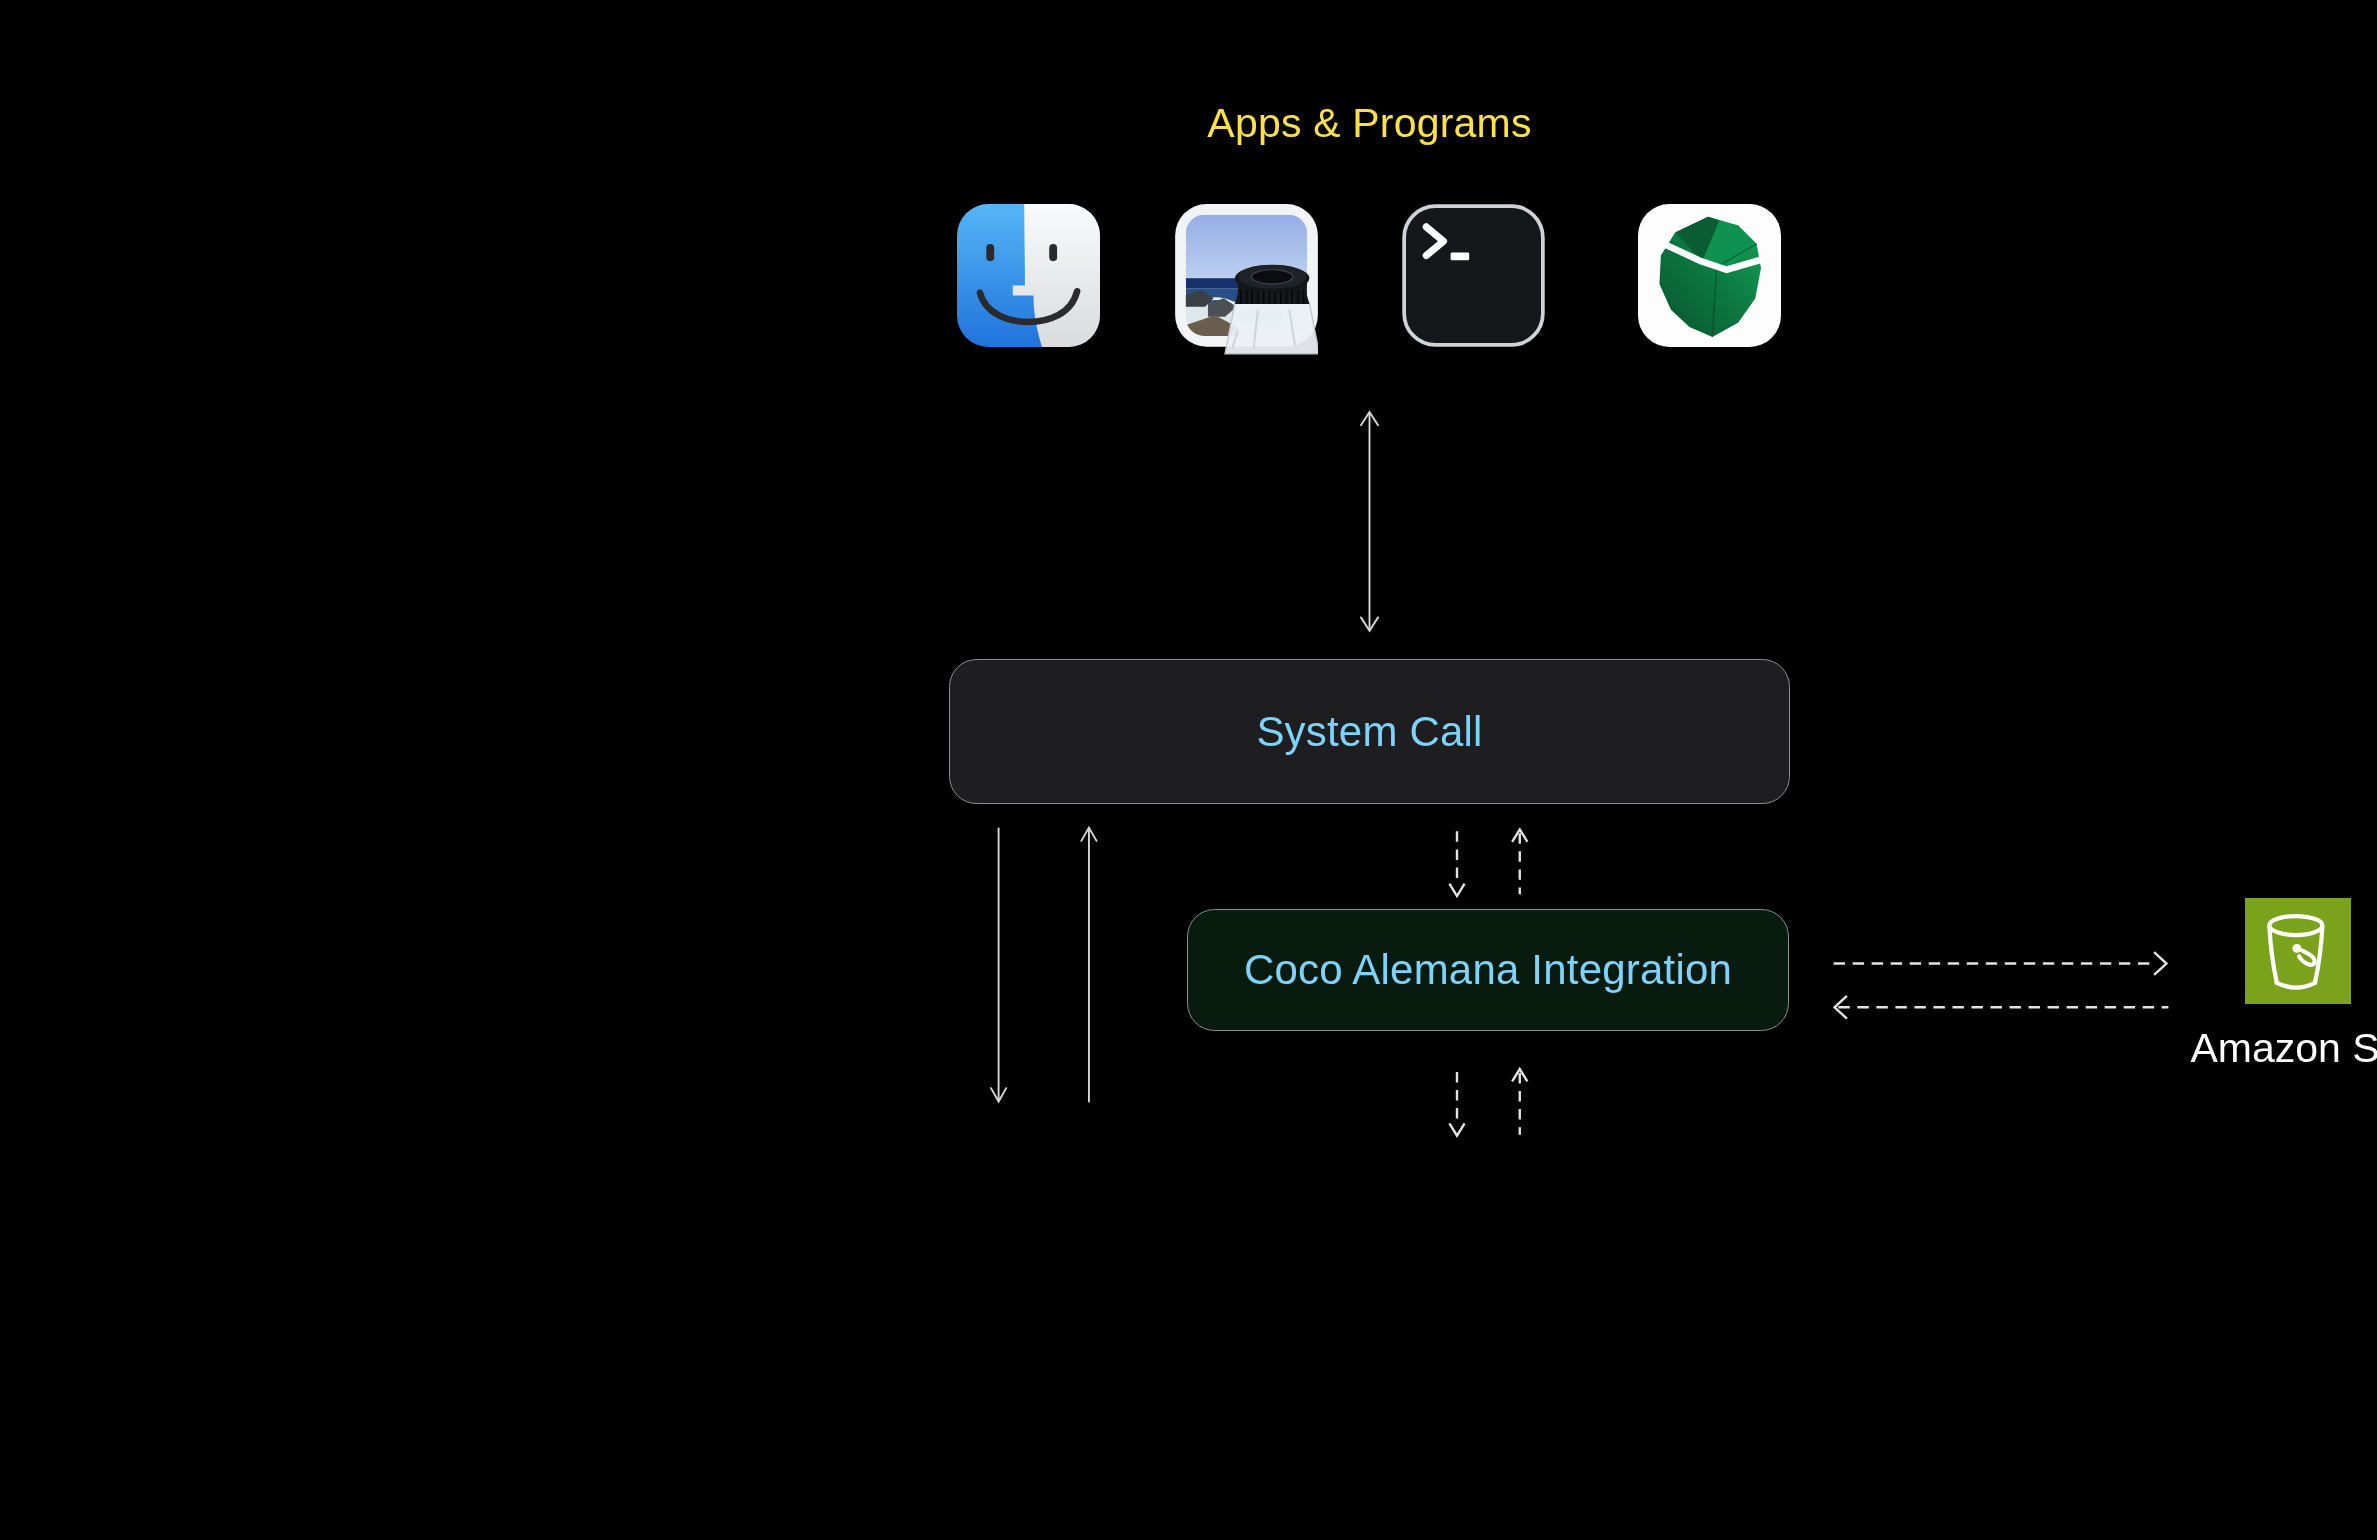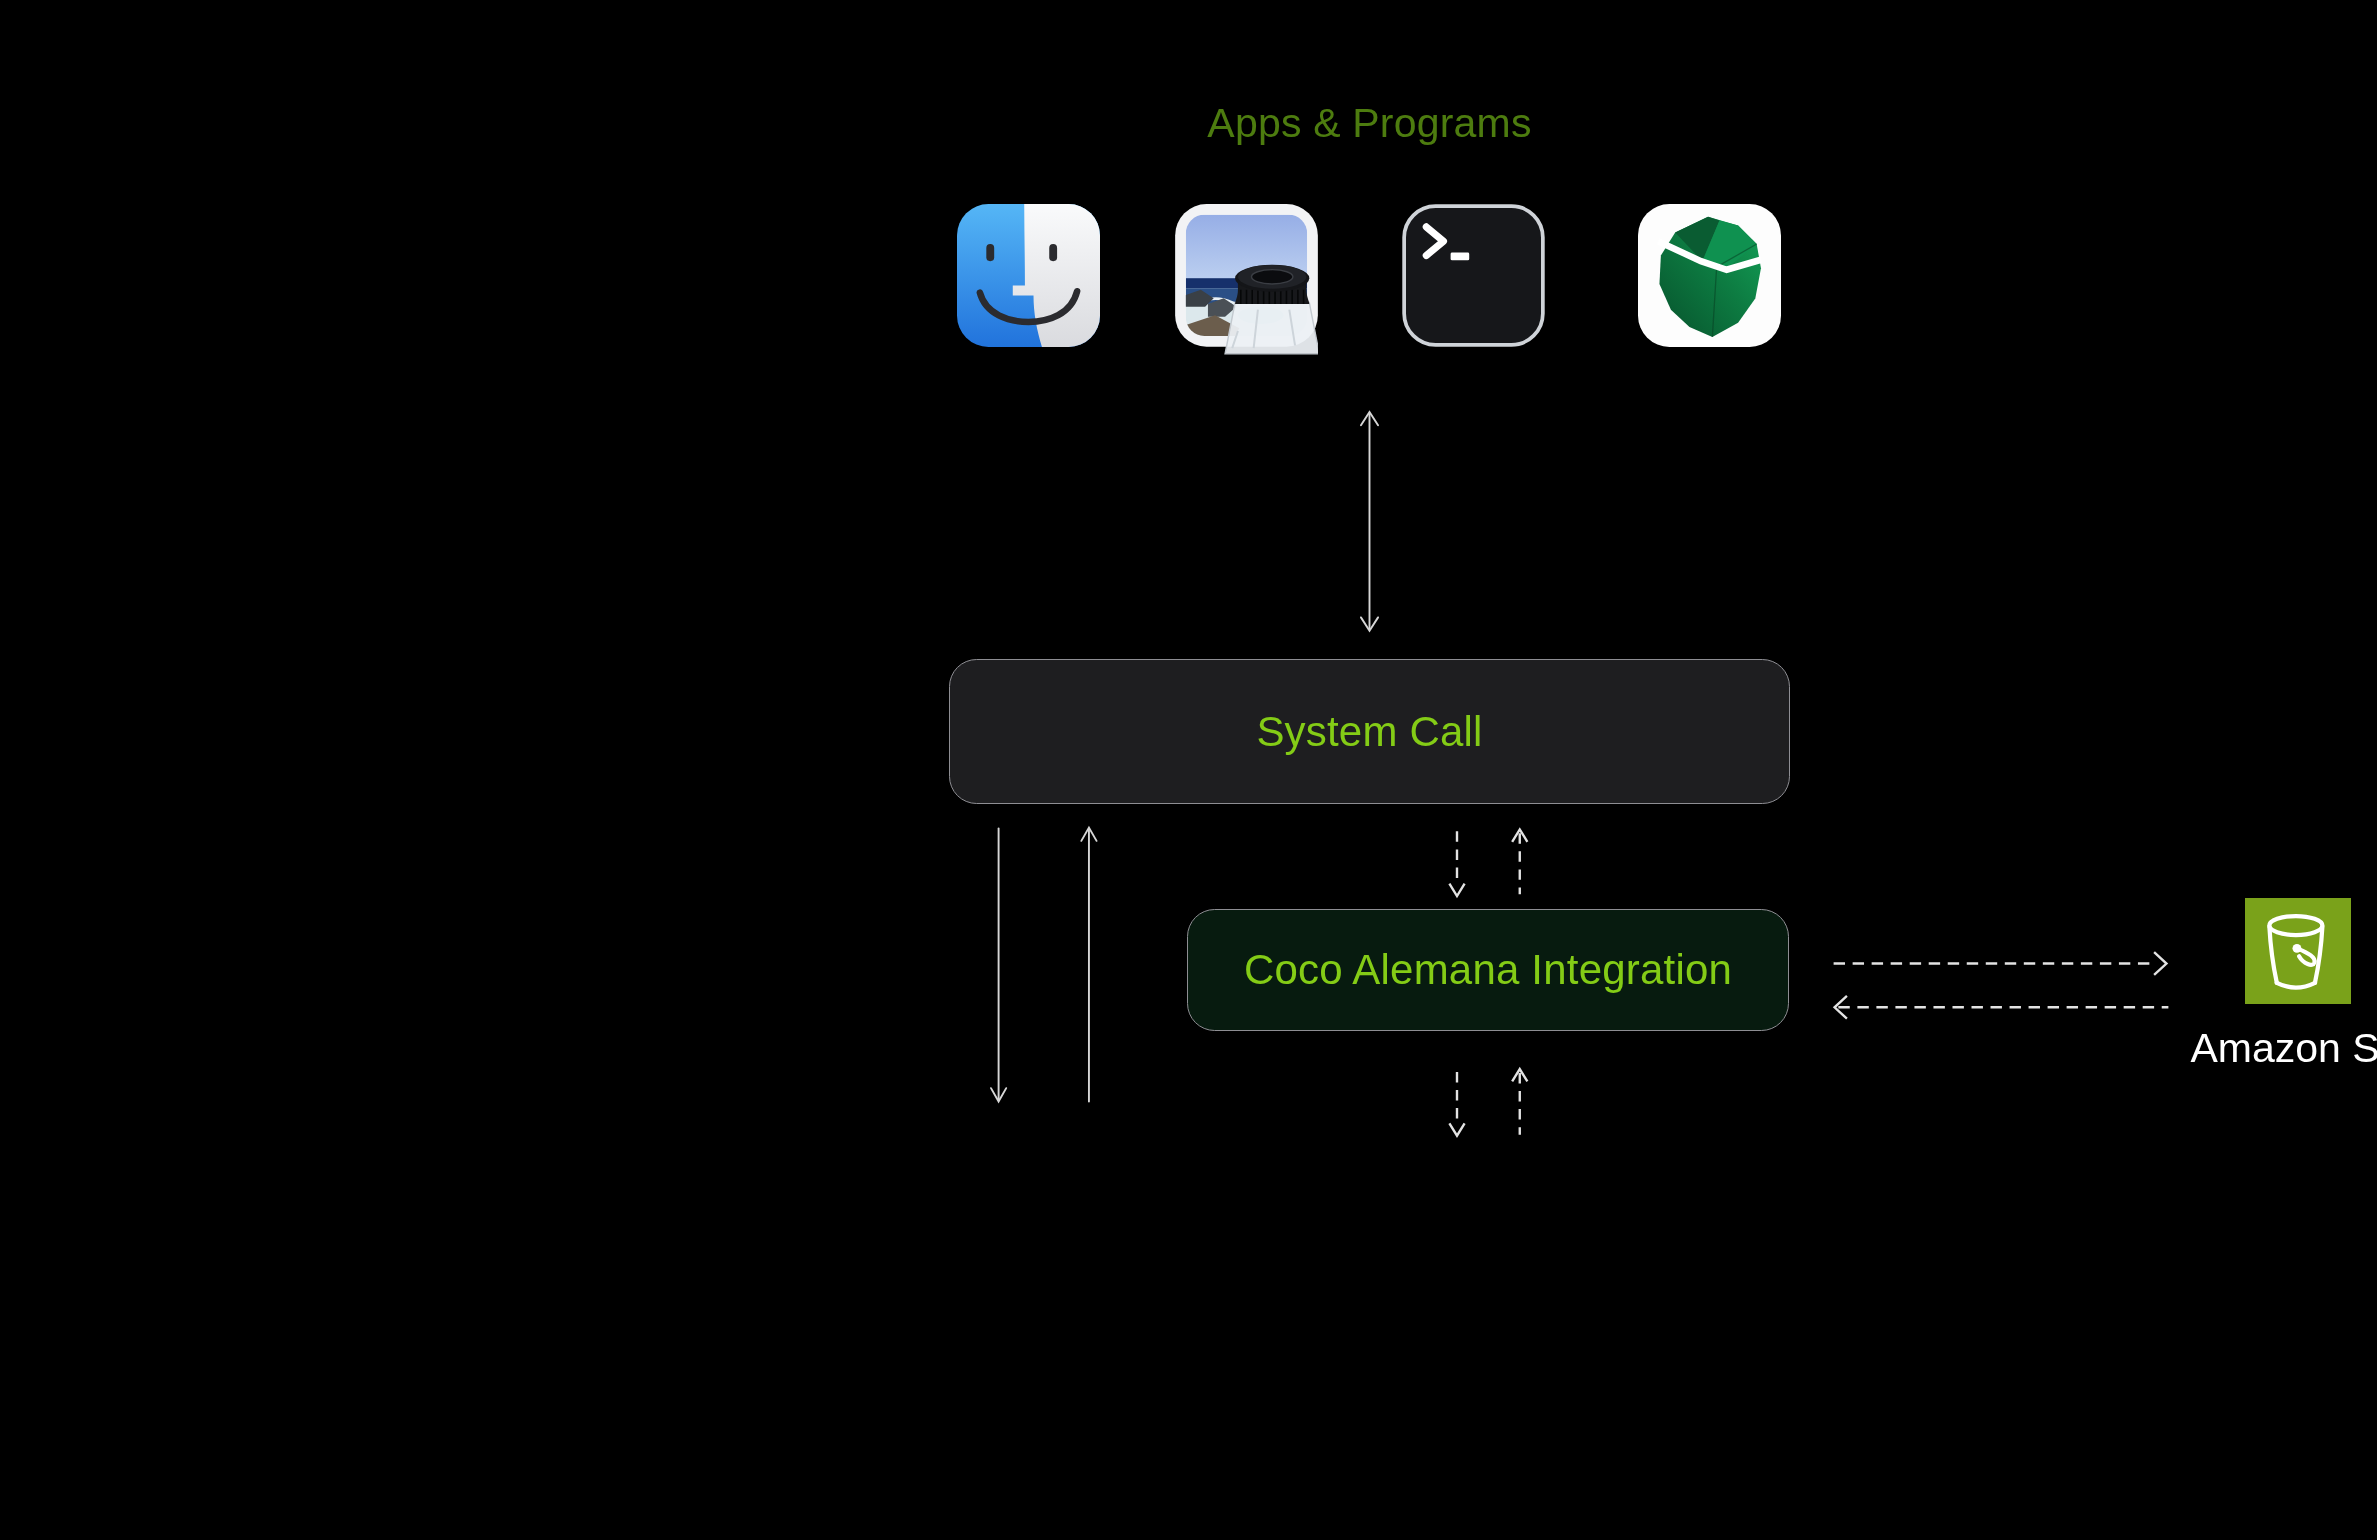--- a/index.html
+++ b/index.html
@@ -1,21 +1,21 @@
 <!DOCTYPE html>
 <html style="font-size:7.6px"><head>
 <meta charset="utf-8">
 <style>
   html,body{margin:0;padding:0;background:#000;}
   body{width:2739px;height:1541px;overflow:hidden;font-family:"Liberation Sans","DejaVu Sans",sans-serif;}
   .canvas{position:relative;width:2739px;height:1541px;background:#000;}
   .abs{position:absolute;}
-  .title{position:absolute;left:1084px;top:100px;width:571px;text-align:center;color:#4d7c0f;font-size:41px;font-weight:500;letter-spacing:0.2px;}
+  .title{position:absolute;left:1084px;top:100px;width:571px;text-align:center;color:#fde047;font-size:41px;font-weight:500;letter-spacing:0.2px;}
   .node{position:absolute;display:flex;align-items:center;justify-content:center;
-        border:1.4px solid #8e8e93;border-radius:27.6px;color:#84cc16;
+        border:1.4px solid #8e8e93;border-radius:27.6px;color:#7dd3fc;
         font-size:42px;font-weight:500;letter-spacing:0.2px;box-sizing:border-box;}
   .node-dark{background:#1e1e20;}
   .node-green{background:#071b0f;}
   #system-call-box{left:949px;top:659px;width:841px;height:145px;}
   #coco-box{left:1187px;top:909px;width:602px;height:122px;}
   #macos-box{left:949px;top:1153px;width:842px;height:147px;}
   .app-icon{position:absolute;top:204px;width:143px;height:143px;}
   #icon-finder{left:957px;}
   #icon-preview{left:1175px;}
   #icon-terminal{left:1402px;}

